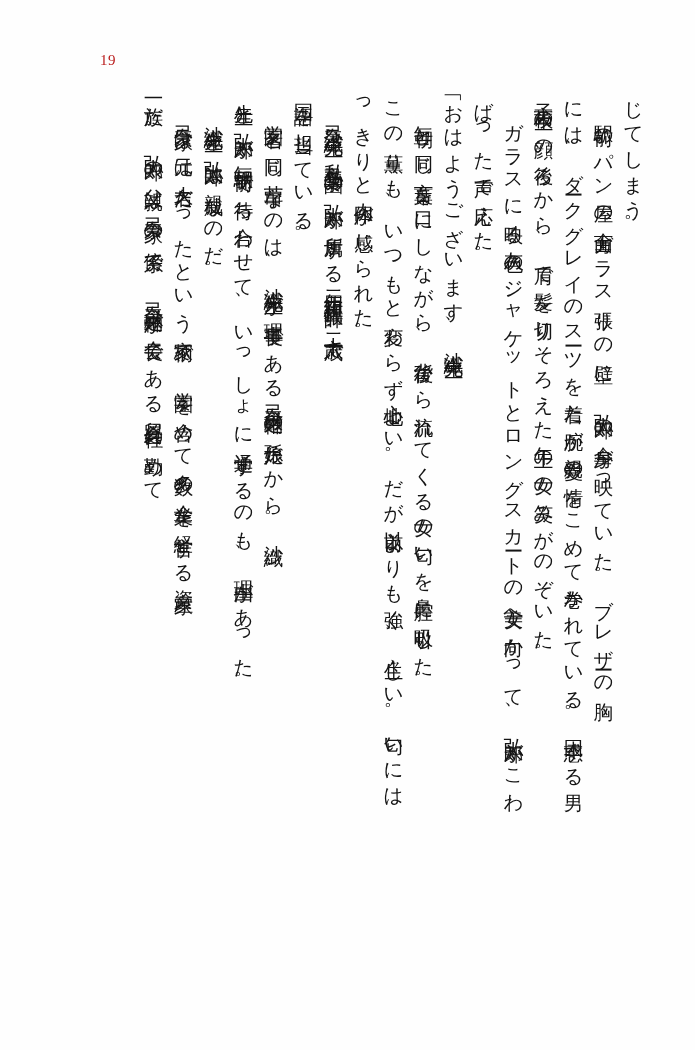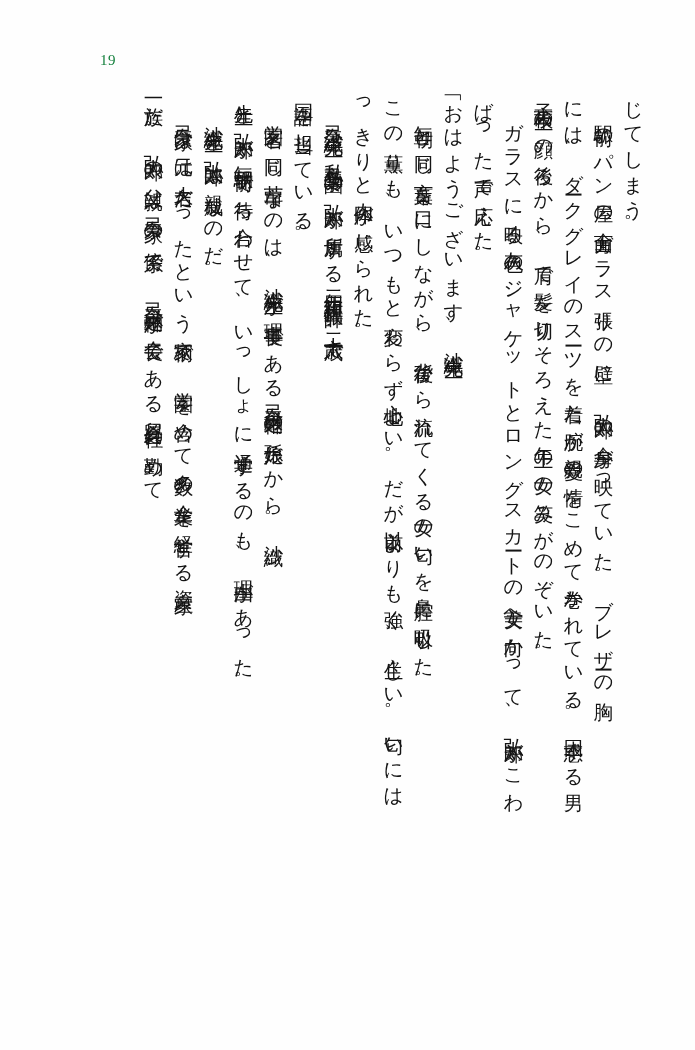--- a/index.html
+++ b/index.html
@@ -20,21 +20,21 @@
     inset: 0;
     background: #fefefe;
   }
   
   .page-number {
     position: absolute;
     left: 100px;
     top: 52px;
     font-size: 15px;
     font-family: "Liberation Serif", "DejaVu Serif", serif;
-    color: #15803d;
+    color: #b91c1c;
     letter-spacing: 0.5px;
   }
   
   .vtext {
     position: absolute;
     top: 88px;
     right: 52px;
     left: 70px;
     bottom: 40px;
     display: flex;

